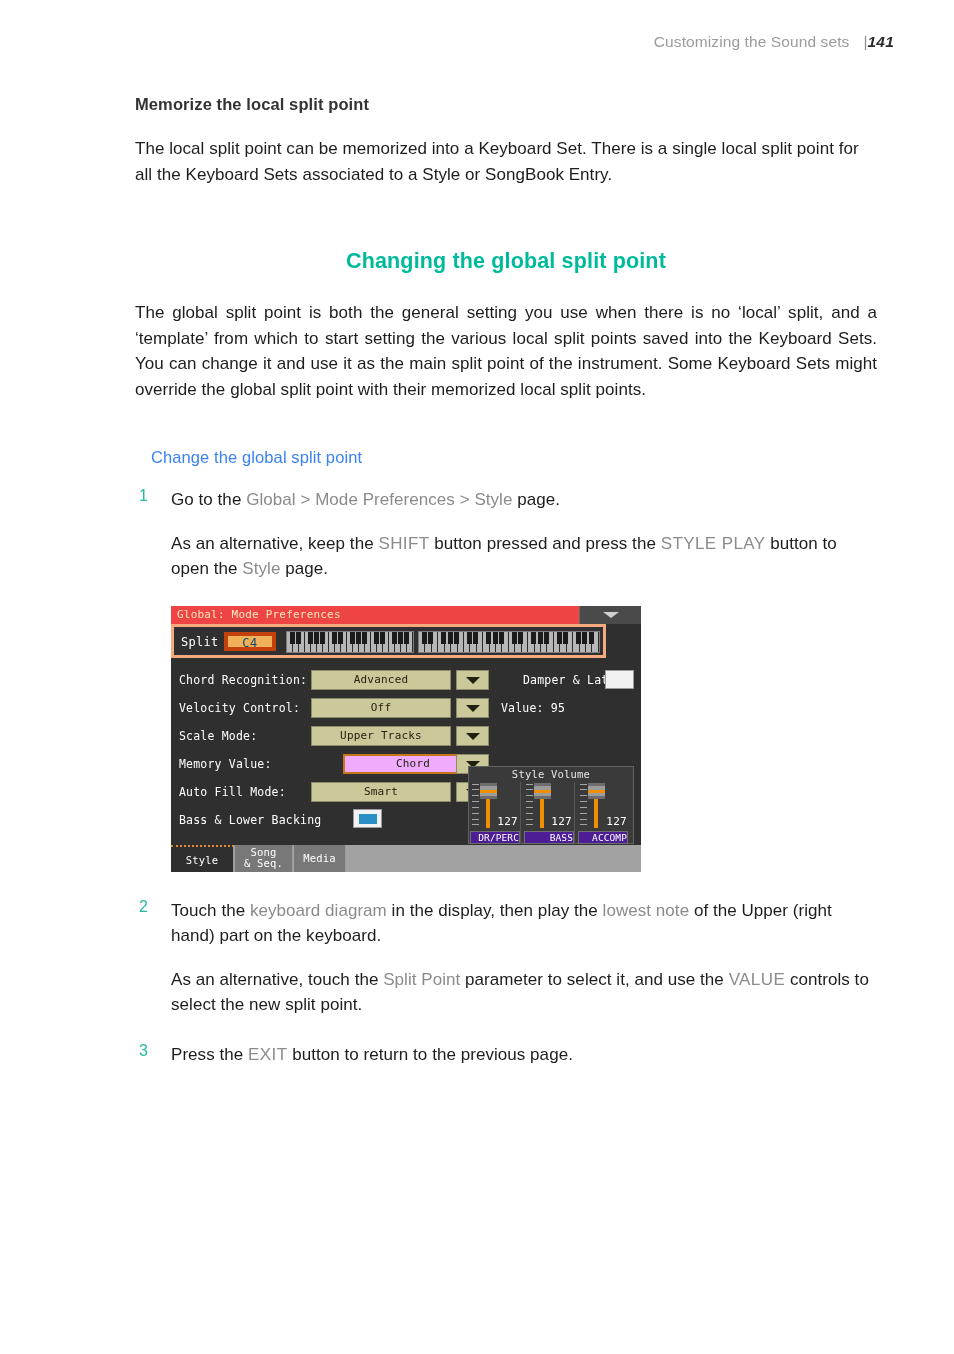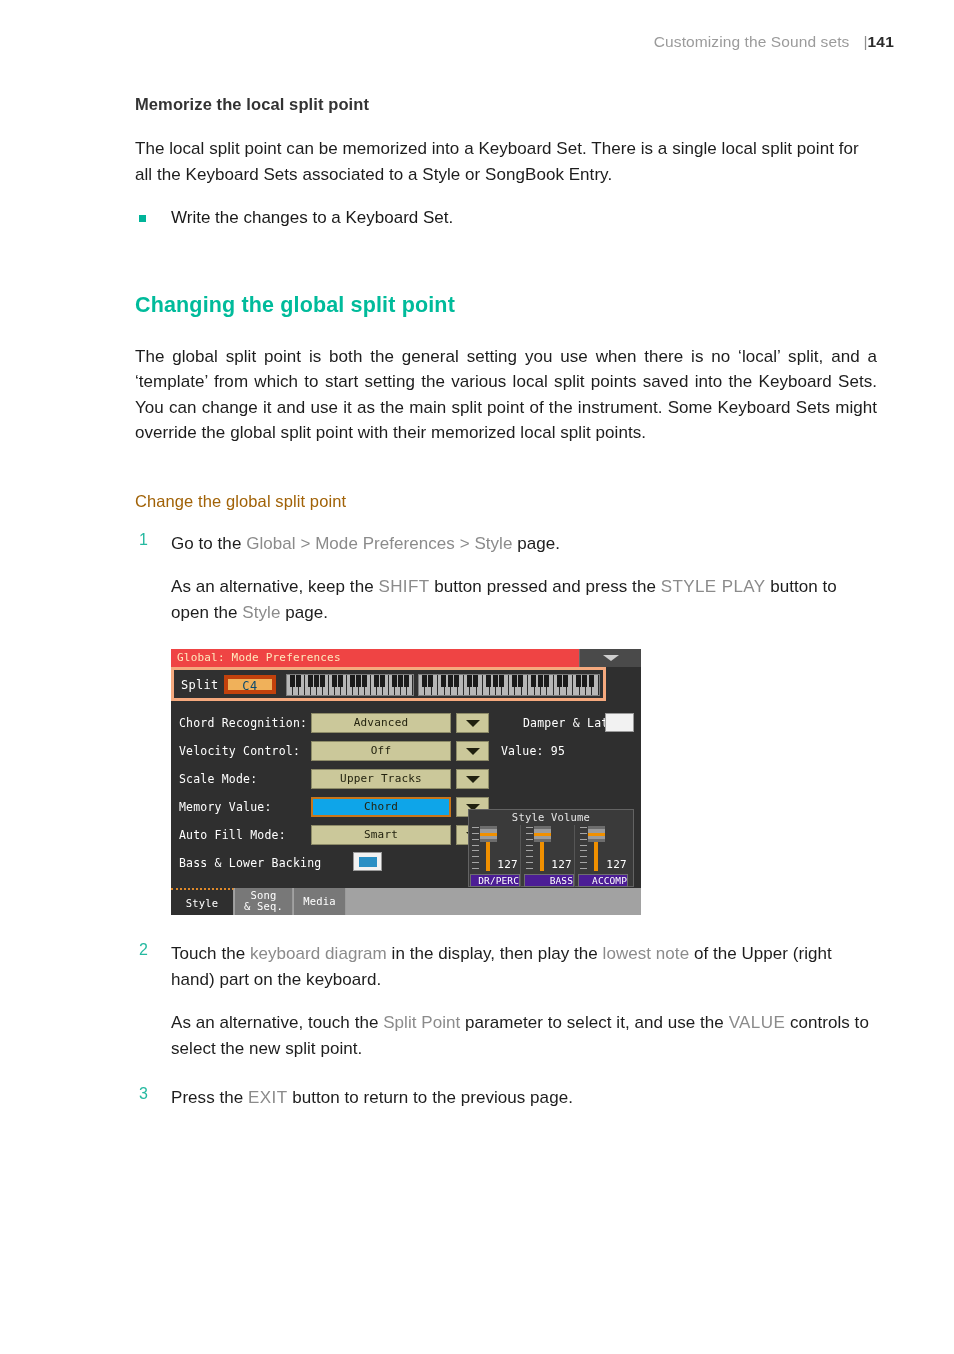--- a/index.html
+++ b/index.html
@@ -27,20 +27,21 @@
     white-space: nowrap;
   }
   .page-header .pipe {
     color: #8d8d8d;
     margin-left: 14px;
   }
   .page-header .pagenum {
     color: #2b2b2b;
     font-weight: bold;
     letter-spacing: .2px;
+    font-style: italic;
   }
 
   
   .content {
     position: absolute;
     left: 135px;
     top: 95px;
     width: 742px;
   }
 
@@ -76,27 +77,28 @@
     height: 7px;
     background: #00b499;
   }
 
   h2.section-head {
     font-size: 21.5px;
     font-weight: bold;
     color: #00bb9b;
     margin: 62px 0 26px 0;
     letter-spacing: .15px;
+    text-align: center;
   }
 
   h4.step-head {
     font-size: 16.5px;
     font-weight: normal;
-    color: #a16207;
-    margin: 46px 0 20px 0;
+    color: #3b82f6;
+    margin: 46px 0 20px 16px;
     letter-spacing: .1px;
   }
 
   .step {
     position: relative;
     padding-left: 36px;
     margin-top: 14px;
   }
   .step-num {
     position: absolute;
@@ -238,23 +240,24 @@
     background: #cbc89a;
     border: 1px solid #8d8b68;
     box-sizing: border-box;
     font-size: 11px;
     color: #23230f;
     text-align: center;
     line-height: 18px;
     letter-spacing: .2px;
   }
   .combo.hl {
-    background: #0ea5e9;
+    background: #f0abfc;
     border: 2px solid #c8761a;
     line-height: 16px;
+    margin-left: 32px;
   }
   .combo-arrow {
     position: absolute;
     left: 277px; top: 0;
     width: 33px; height: 20px;
     background: #cbc89a;
     border: 1px solid #8d8b68;
     box-sizing: border-box;
   }
   .combo-arrow .tri {
@@ -402,24 +405,20 @@
 <div class="page-header">
   <span>Customizing the Sound sets</span><span class="pipe">|</span><span class="pagenum">141</span>
 </div>
 
 <div class="content">
 
   <h3 class="sub-head">Memorize the local split point</h3>
 
   <p class="body">The local split point can be memorized into a Keyboard Set. There is a single local split point for all the Keyboard Sets associated to a Style or SongBook Entry.</p>
 
-  <div class="bullet-item">
-    <span class="bullet-sq"></span>
-    <span>Write the changes to a Keyboard Set.</span>
-  </div>
 
   <h2 class="section-head">Changing the global split point</h2>
 
   <p class="body justify">The global split point is both the general setting you use when there is no ‘local’ split, and a ‘template’ from which to start setting the various local split points saved into the Keyboard Sets. You can change it and use it as the main split point of the instrument. Some Keyboard Sets might override the global split point with their memorized local split points.</p>
 
   <h4 class="step-head">Change the global split point</h4>
 
   <div class="step">
     <span class="step-num">1</span>
     <p class="body"><span>Go to the </span><span class="ui">Global</span><span class="ui"> &gt; </span><span class="ui">Mode Preferences</span><span class="ui"> &gt; </span><span class="ui">Style</span><span> page.</span></p>

